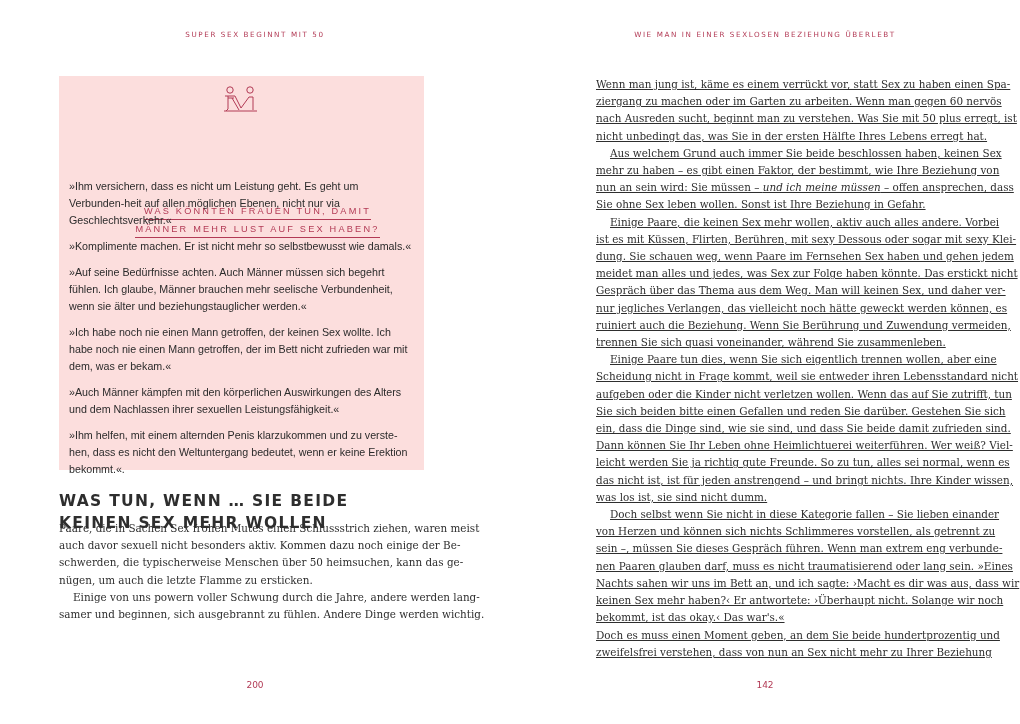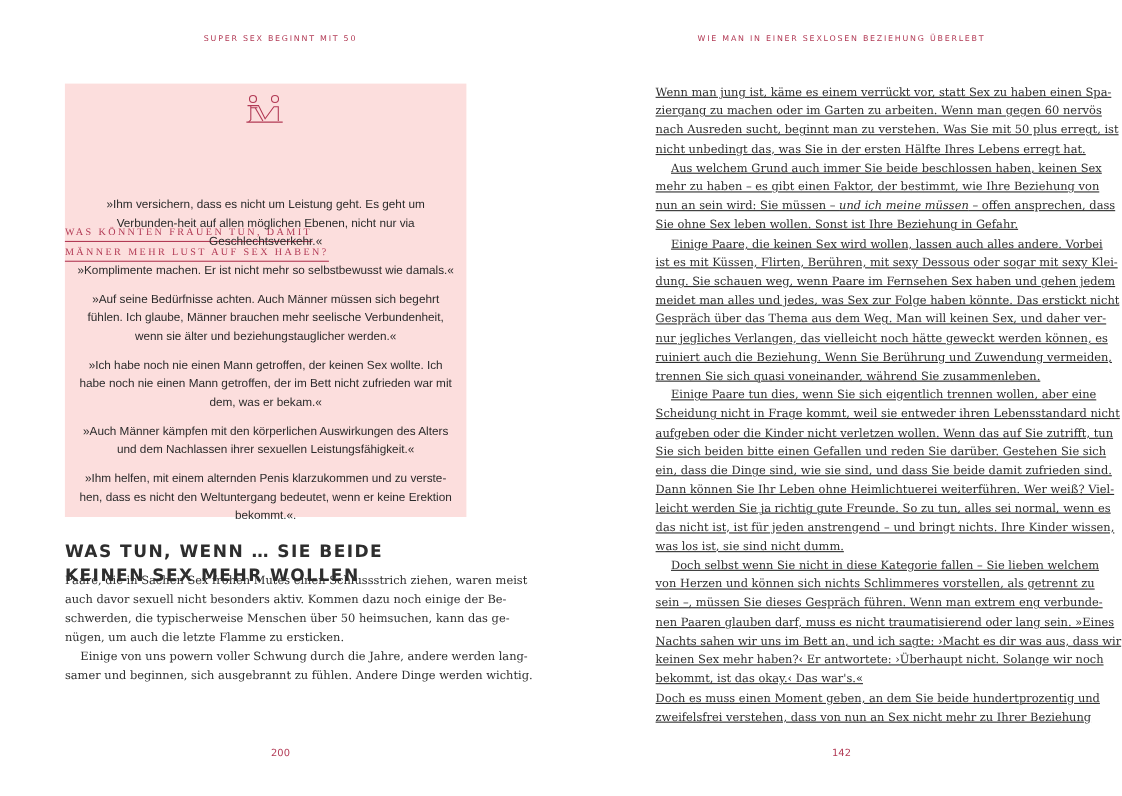--- a/index.html
+++ b/index.html
@@ -21,32 +21,32 @@
     font-family: "DejaVu Sans", sans-serif; font-size: 9px; color: #b23a55;
   }
 
   
   .box {
     position: absolute; left: 59px; top: 76px; width: 365px; height: 394px;
     background: #fcdedd;
   }
   .box-icon { position: absolute; left: 163px; top: 8px; width: 38px; height: 32px; }
   .box-title {
-    position: absolute; top: 126px; left: 0; width: 100%; 
-    font-family: Liberation Serif, serif; font-size: 9.2px; letter-spacing: 2.2px;
-    color: #b23a55; line-height: 18px;
+    position: absolute; top: 126px; left: 0; width: 100%; text-align: center;
+    font-family: Liberation Sans, sans-serif; font-size: 9.2px; letter-spacing: 2.2px;
+    color: #b23a55; line-height: 18px; padding-left: 16px;
   }
   .box-title span {
     display: inline-block; border-bottom: 1px solid #b23a55; padding-bottom: 0px; line-height: 16px;
   }
   .quotes {
     position: absolute; top: 178px; left: 69px; width: 345px;
     font-family: "Liberation Sans", sans-serif; font-size: 10.7px; line-height: 17px; color: #2b2b2b;
   }
-  .quote { margin: 0 0 9px 0; text-align: center; }
+  .quote { margin: 0 0 9px 0; }
 
   .section-title {
     position: absolute; top: 490px; left: 59px; width: 365px; text-align: left;
     font-family: "DejaVu Sans", sans-serif; font-weight: 700; font-size: 15.5px; letter-spacing: 1.3px;
     line-height: 22px; color: #2e2e2e;
   }
 
   .body-text {
     position: absolute; font-family: "DejaVu Serif", serif; font-size: 10.4px; line-height: 17.2px;
     color: #2e2e2e; text-align: justify; hyphens: manual;
@@ -112,38 +112,38 @@
 
 <div class="body-text right-body">
   <span class="line">Wenn man jung ist, käme es einem verrückt vor, statt Sex zu haben einen Spa-</span>
   <span class="line">ziergang zu machen oder im Garten zu arbeiten. Wenn man gegen 60 nervös</span>
   <span class="line">nach Ausreden sucht, beginnt man zu verstehen. Was Sie mit 50 plus erregt, ist</span>
   <span class="line last">nicht unbedingt das, was Sie in der ersten Hälfte Ihres Lebens erregt hat.</span>
   <span class="line ind">Aus welchem Grund auch immer Sie beide beschlossen haben, keinen Sex</span>
   <span class="line">mehr zu haben – es gibt einen Faktor, der bestimmt, wie Ihre Beziehung von</span>
   <span class="line"><span>nun an sein wird: Sie müssen – </span><em>und ich meine müssen</em><span> – offen ansprechen, dass</span></span>
   <span class="line last">Sie ohne Sex leben wollen. Sonst ist Ihre Beziehung in Gefahr.</span>
-  <span class="line ind">Einige Paare, die keinen Sex wird wollen, lassen auch alles andere. Vorbei</span>
+  <span class="line ind">Einige Paare, die keinen Sex mehr wollen, aktiv auch alles andere. Vorbei</span>
   <span class="line">ist es mit Küssen, Flirten, Berühren, mit sexy Dessous oder sogar mit sexy Klei-</span>
   <span class="line">dung. Sie schauen weg, wenn Paare im Fernsehen Sex haben und gehen jedem</span>
   <span class="line">meidet man alles und jedes, was Sex zur Folge haben könnte. Das erstickt nicht</span>
   <span class="line">Gespräch über das Thema aus dem Weg. Man will keinen Sex, und daher ver-</span>
   <span class="line">nur jegliches Verlangen, das vielleicht noch hätte geweckt werden können, es</span>
   <span class="line">ruiniert auch die Beziehung. Wenn Sie Berührung und Zuwendung vermeiden,</span>
   <span class="line last">trennen Sie sich quasi voneinander, während Sie zusammenleben.</span>
   <span class="line ind">Einige Paare tun dies, wenn Sie sich eigentlich trennen wollen, aber eine</span>
   <span class="line">Scheidung nicht in Frage kommt, weil sie entweder ihren Lebensstandard nicht</span>
   <span class="line">aufgeben oder die Kinder nicht verletzen wollen. Wenn das auf Sie zutrifft, tun</span>
   <span class="line">Sie sich beiden bitte einen Gefallen und reden Sie darüber. Gestehen Sie sich</span>
   <span class="line">ein, dass die Dinge sind, wie sie sind, und dass Sie beide damit zufrieden sind.</span>
   <span class="line">Dann können Sie Ihr Leben ohne Heimlichtuerei weiterführen. Wer weiß? Viel-</span>
   <span class="line">leicht werden Sie ja richtig gute Freunde. So zu tun, alles sei normal, wenn es</span>
   <span class="line">das nicht ist, ist für jeden anstrengend – und bringt nichts. Ihre Kinder wissen,</span>
   <span class="line last">was los ist, sie sind nicht dumm.</span>
-  <span class="line ind">Doch selbst wenn Sie nicht in diese Kategorie fallen – Sie lieben welchem</span>
+  <span class="line ind">Doch selbst wenn Sie nicht in diese Kategorie fallen – Sie lieben einander</span>
   <span class="line">von Herzen und können sich nichts Schlimmeres vorstellen, als getrennt zu</span>
   <span class="line">sein –, müssen Sie dieses Gespräch führen. Wenn man extrem eng verbunde-</span>
   <span class="line">nen Paaren glauben darf, muss es nicht traumatisierend oder lang sein. »Eines</span>
   <span class="line">Nachts sahen wir uns im Bett an, und ich sagte: ›Macht es dir was aus, dass wir</span>
   <span class="line">keinen Sex mehr haben?‹ Er antwortete: ›Überhaupt nicht. Solange wir noch</span>
   <span class="line last">bekommt, ist das okay.‹ Das war's.«</span>
   <span class="line">Doch es muss einen Moment geben, an dem Sie beide hundertprozentig und</span>
   <span class="line">zweifelsfrei verstehen, dass von nun an Sex nicht mehr zu Ihrer Beziehung</span>
 </div>
 

